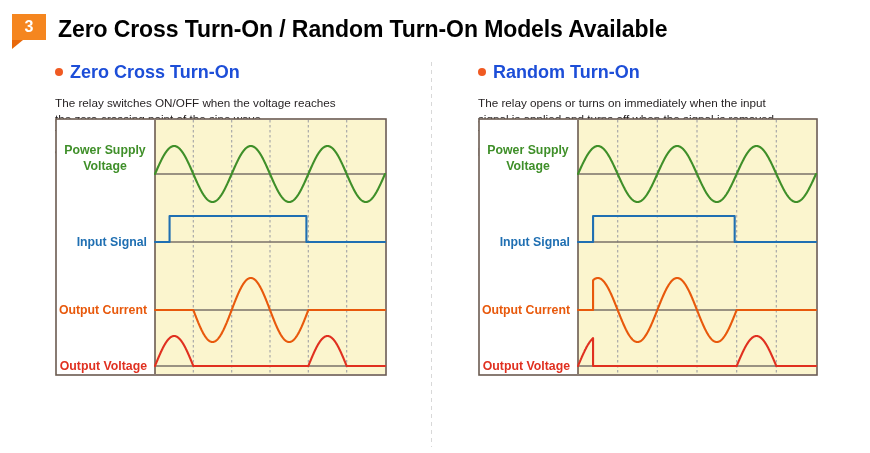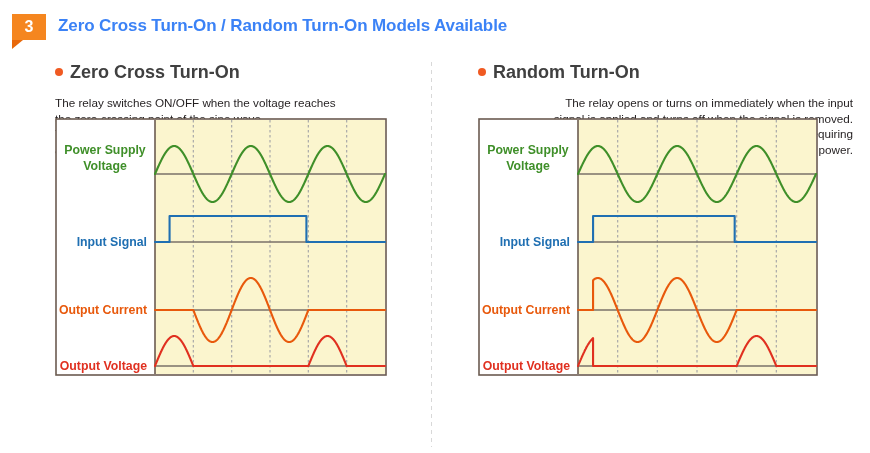--- a/index.html
+++ b/index.html
@@ -23,39 +23,39 @@
     line-height: 1;
   }
   .badge-tail {
     position: absolute; left: 12px; top: 40px;
     width: 0; height: 0;
     border-left: 11px solid #E8690B;
     border-bottom: 9px solid transparent;
   }
   .header-title {
     position: absolute; left: 58px; top: 16px;
-    font-size: 17px; font-weight: bold; color: #3b82f6;
+    font-size: 23px; font-weight: bold; color: #000000;
     letter-spacing: -0.1px; white-space: nowrap;
   }
 
   
   .center-divider {
     position: absolute; left: 431px; top: 62px;
     width: 1px; height: 385px;
     background: repeating-linear-gradient(to bottom, #d8d8d8 0px, #d8d8d8 4px, transparent 4px, transparent 8px);
   }
 
   
   .panel { position: absolute; top: 62px; }
   .panel-left  { left: 55px;  width: 370px; }
-  .panel-right { left: 478px; width: 375px; text-align: right; }
+  .panel-right { left: 478px; width: 375px; }
 
   .panel-head {
     display: flex; align-items: baseline; gap: 7px;
-    font-size: 18px; font-weight: bold; color: #404040;
+    font-size: 18px; font-weight: bold; color: #1d4ed8;
     margin-bottom: 12px;
   }
   .bullet-dot {
     display: inline-block; width: 8px; height: 8px;
     border-radius: 50%; background: #F05A22;
     position: relative; top: -2px; flex: 0 0 auto;
   }
   .panel-desc {
     font-size: 11.7px; line-height: 15.6px;
     color: #231F20; white-space: pre-line;

